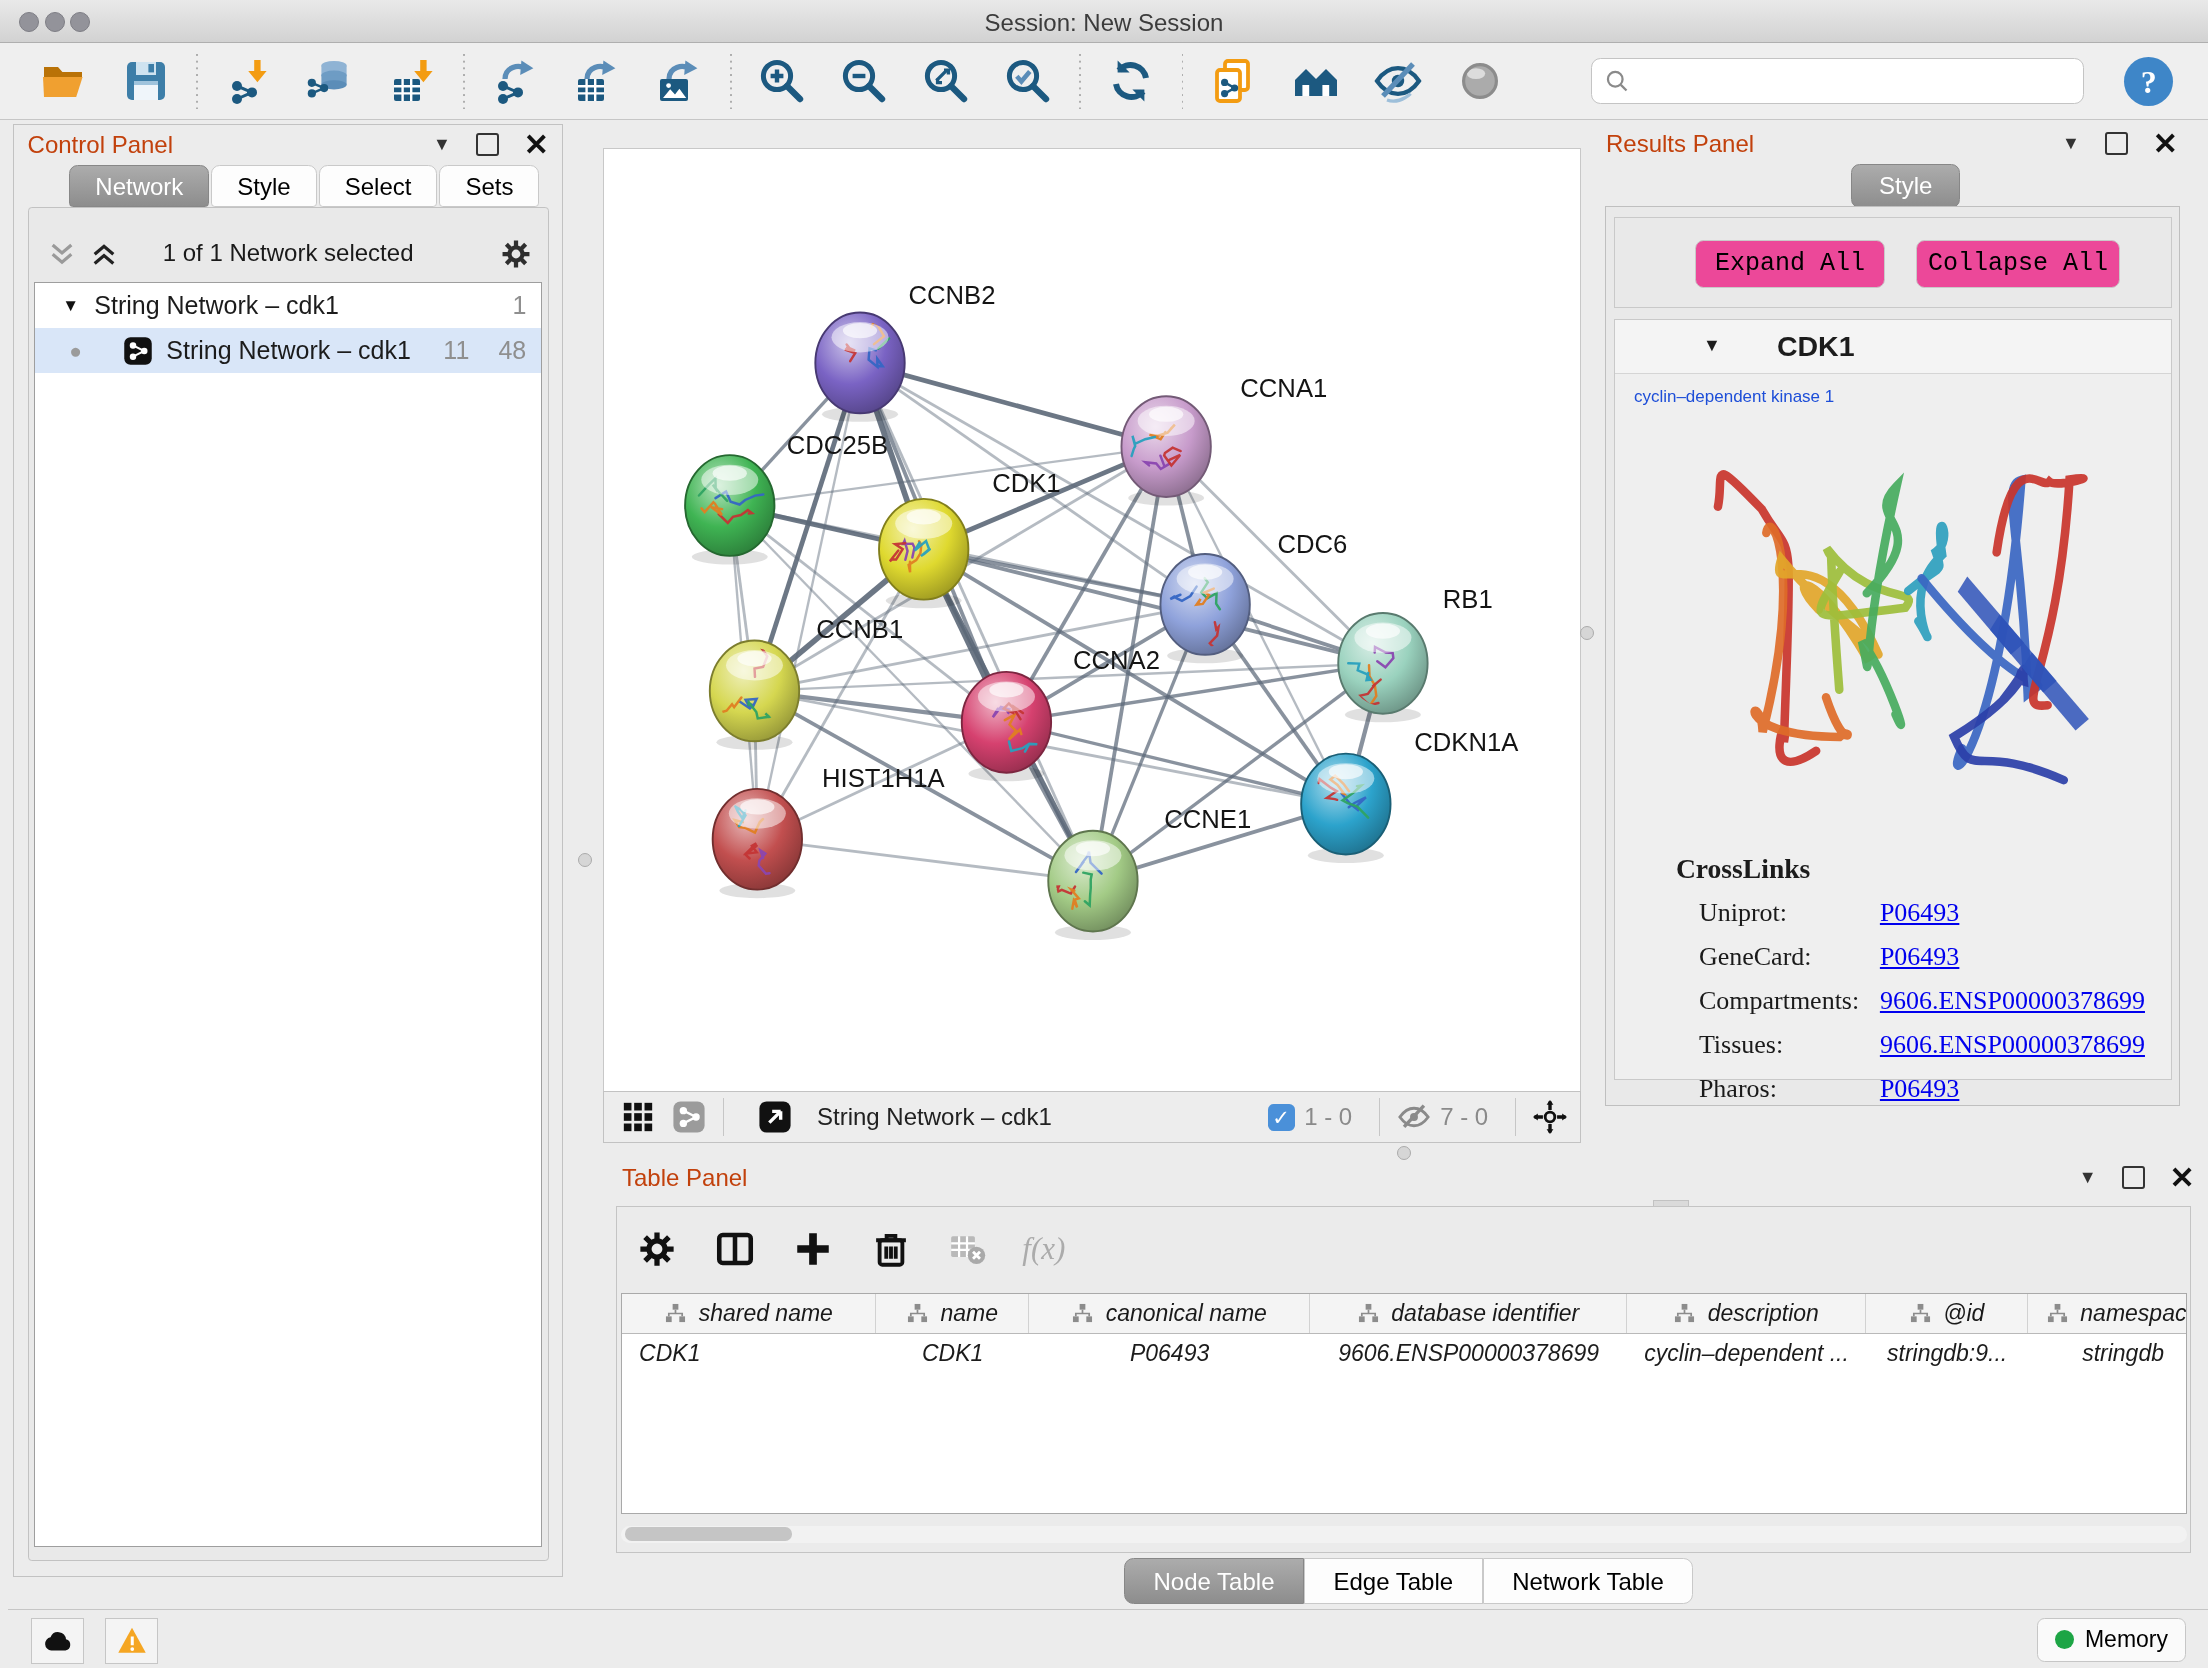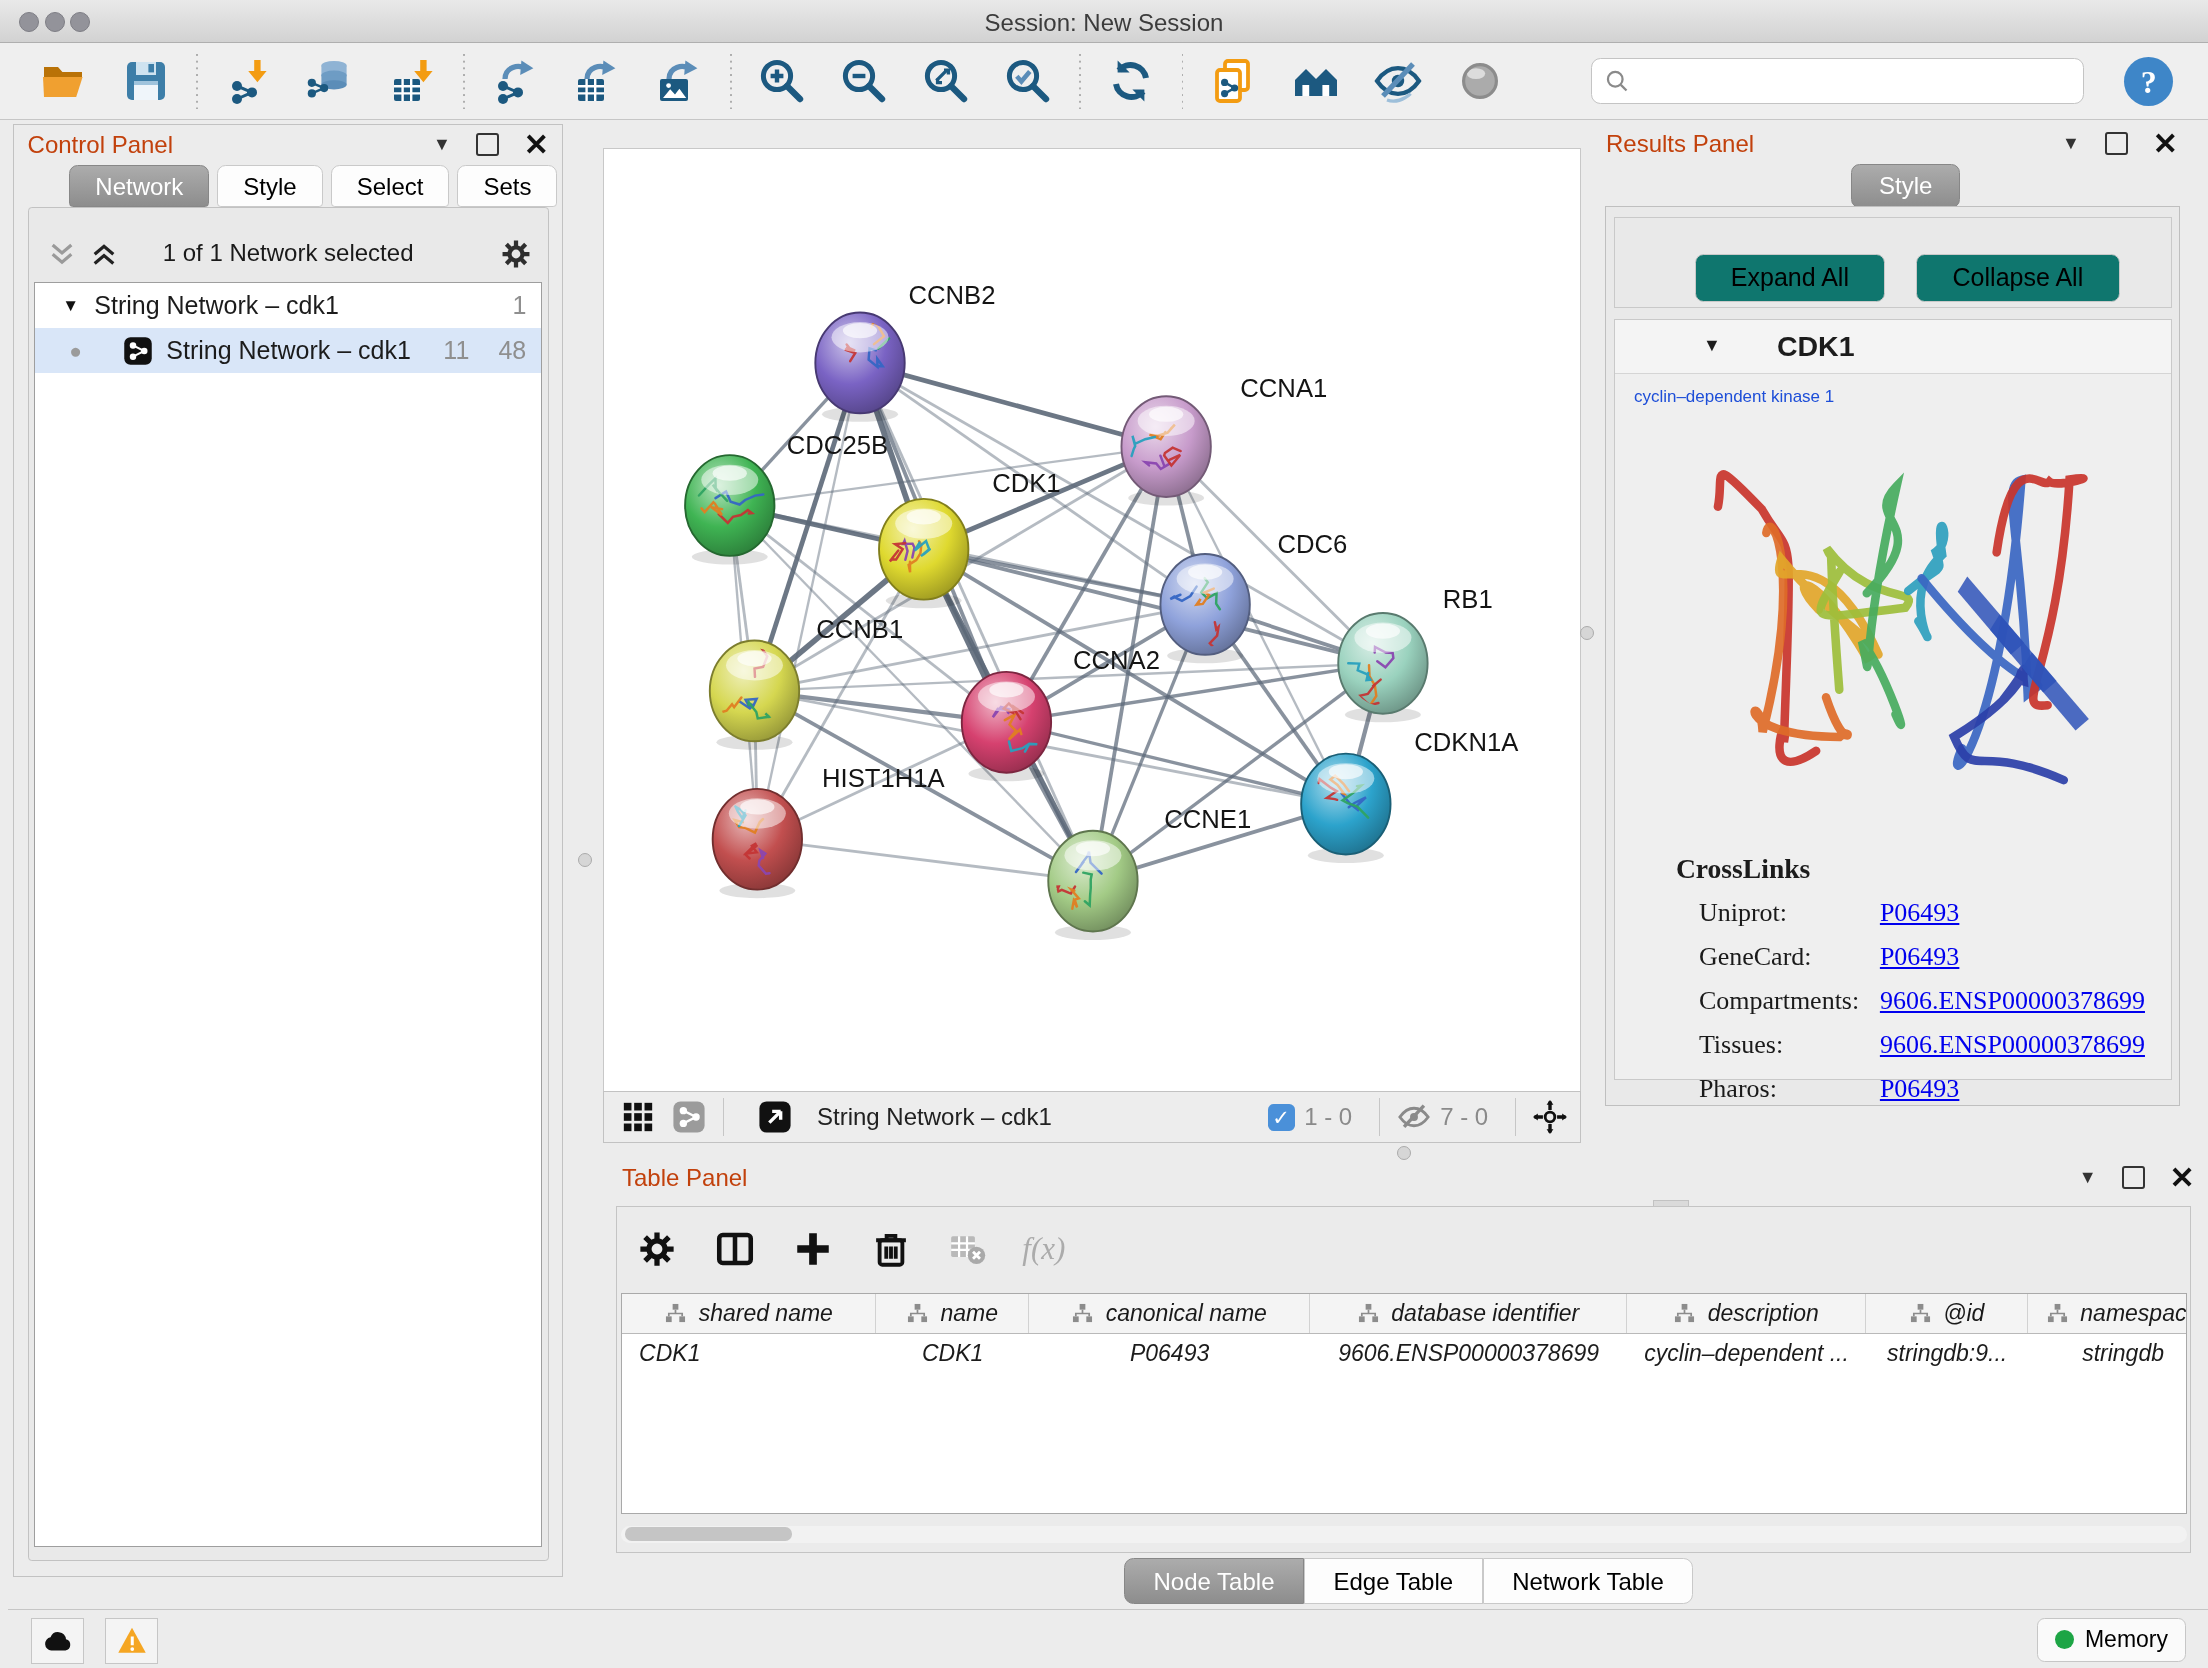--- a/index.html
+++ b/index.html
@@ -32,21 +32,21 @@
   .panel-title{font-size:24px;color:#c2410c;}
   .ph-icons{position:absolute;display:flex;align-items:center;gap:25px;}
   .ph-caret{font-size:18px;color:#333;}
   .ph-box{width:19px;height:19px;border:2.4px solid #333;border-radius:2.9px;}
   .ph-x{font-size:30px;font-weight:bold;color:#111;line-height:19px;}
   
   #control-panel{position:absolute;left:13.3px;top:124px;width:550px;height:1453px;
      background:#ECECEC;border:1px solid #C2C2C2;box-sizing:border-box;}
   #cp-tabs{position:absolute;left:55px;top:40px;display:flex;}
   .tab{height:42px;padding:0 25px;font-size:24px;line-height:42px;text-align:center;
-     background:#FDFDFD;border:1px solid #C9C9C9;border-radius:8.6px 8.6px 3.8px 3.8px;margin-right:8px;cursor:pointer;}
+     background:#FDFDFD;border:1px solid #C9C9C9;border-radius:8.6px 8.6px 3.8px 3.8px;margin-right:2px;cursor:pointer;}
   .tab.active{background:linear-gradient(#ACACAC,#8D8D8D);color:#fff;border-color:#878787;}
   #cp-content{position:absolute;left:13.3px;top:82px;width:521px;height:1354px;
      background:#E9E9E9;border:1px solid #C2C2C2;border-radius:3.8px;box-sizing:border-box;}
   #cp-gearrow{position:absolute;left:0;top:21px;width:100%;height:48px;}
   #cp-sel-label{position:absolute;left:0;right:0;text-align:center;top:9.5px;font-size:24px;color:#1a1a1a;}
   #net-list{position:absolute;left:5.7px;top:74px;width:508px;height:1265px;background:#fff;
      border:1px solid #9E9E9E;box-sizing:border-box;}
   .nl-row{position:relative;height:45px;font-size:25px;line-height:45px;}
   .nl-row.sel{background:#D9E6F8;}
   .nl-caret{position:absolute;left:27px;top:0;font-size:17px;color:#111;}
@@ -62,22 +62,22 @@
   .ntb-count{font-size:24px;color:#8A8A8A;margin:0 9.5px;}
   #ntb-check{width:27px;height:27px;background:#4A90D9;border-radius:5.7px;color:#fff;font-size:21px;
      text-align:center;line-height:27px;}
   
   #results-panel{position:absolute;left:1591px;top:124px;width:604px;height:1018px;}
   #rp-tab{position:absolute;left:260px;top:40px;height:42px;padding:0 27px;font-size:24px;line-height:42px;
      color:#fff;background:linear-gradient(#ACACAC,#8D8D8D);border:1px solid #878787;border-radius:8.6px;}
   #rp-content{position:absolute;left:14.3px;top:82px;width:575px;height:900px;background:#E9E9E9;
      border:1px solid #BFBFBF;box-sizing:border-box;}
   #rp-btnbox{position:absolute;left:7.6px;top:9.5px;width:558px;height:91px;border:1px solid #C9C9C9;box-sizing:border-box;}
-  .rp-btn{position:absolute;top:36px;height:48px;background:#0f766e;border:1px solid #C9C9C9;border-radius:8.6px;
-     font-size:25px;font-family:Liberation Sans, sans-serif;cursor:pointer;}
+  .rp-btn{position:absolute;top:22px;height:48px;background:#ec4899;border:1px solid #C9C9C9;border-radius:8.6px;
+     font-size:25px;font-family:Liberation Mono, monospace;cursor:pointer;}
   #rp-protbox{position:absolute;left:7.6px;top:112px;width:558px;height:761px;border:1px solid #C9C9C9;
      background:#EFEFEF;box-sizing:border-box;}
   #rp-prot-header{position:absolute;left:0;top:0;width:100%;height:53px;background:#F4F4F4;border-bottom:1px solid #D5D5D5;}
   #rp-prot-name{position:absolute;left:162px;top:9.5px;font-size:28.5px;font-weight:bold;}
   #rp-prot-caret{position:absolute;left:88px;top:15px;font-size:18px;}
   #rp-desc{position:absolute;left:19px;top:67px;font-size:17px;color:#1d4ed8;}
   #protein-svg{position:absolute;left:67px;top:114px;}
   #xlinks{position:absolute;left:0px;top:533px;width:100%;font-family:"Liberation Serif",serif;}
   #xlinks-title{font-size:27.6px;font-weight:bold;margin-left:61px;margin-bottom:13.3px;}
   .xl-row{height:44px;font-size:26px;}

